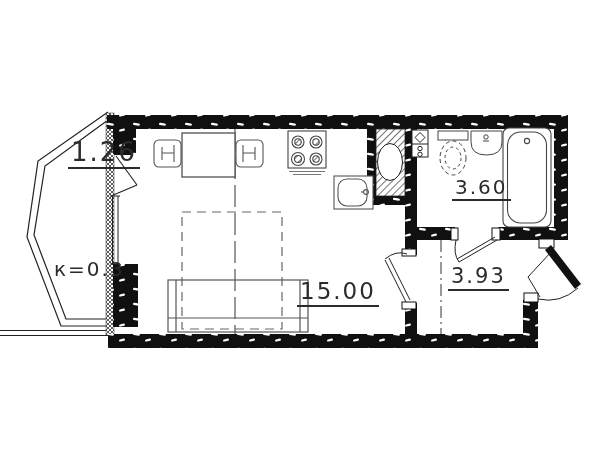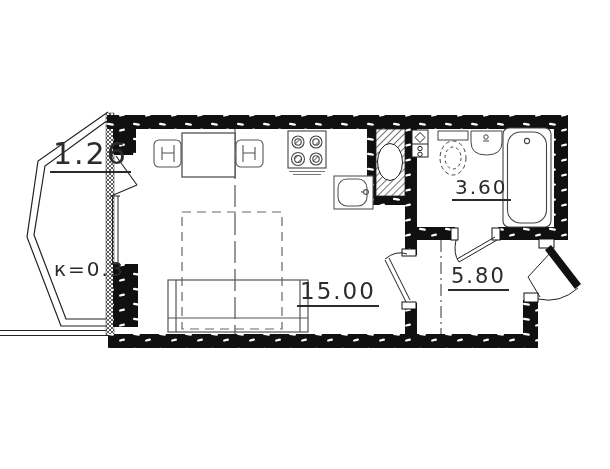--- a/index.html
+++ b/index.html
@@ -6,21 +6,21 @@
   #plan-root{
     position:relative;width:610px;height:469px;background:#ffffff;
     overflow:hidden;font-family:"DejaVu Sans",sans-serif;
   }
   svg{position:absolute;left:0;top:0;}
   .area-label{
     position:absolute;color:#2b2b2b;line-height:1;white-space:nowrap;
     letter-spacing:2px;font-family:"DejaVu Sans",sans-serif;
   }
   .underlined{border-bottom:2px solid #2b2b2b;padding:0 3px 2px 3px;}
-  #label-balcony-area{left:50px;top:139px;font-size:30px;}
+  #label-balcony-area{left:68px;top:139px;font-size:26px;}
   #label-balcony-coeff{left:54px;top:259px;font-size:20px;}
   #label-room-area{left:297px;top:280px;font-size:23px;}
   #label-bathroom-area{left:452px;top:177px;font-size:20px;}
   #label-hallway-area{left:448px;top:266px;font-size:21px;}
 </style>
 </head>
 <body>
 
 <div id="plan-root">
 
@@ -172,14 +172,14 @@
   </svg>
 
   <div id="label-balcony-area" class="area-label underlined">1.26</div>
 
   <div id="label-balcony-coeff" class="area-label">к=0.3</div>
 
   <div id="label-room-area" class="area-label underlined">15.00</div>
 
   <div id="label-bathroom-area" class="area-label underlined">3.60</div>
 
-  <div id="label-hallway-area" class="area-label underlined">5.80</div>
+  <div id="label-hallway-area" class="area-label underlined">3.93</div>
 </div>
 
 </body></html>

